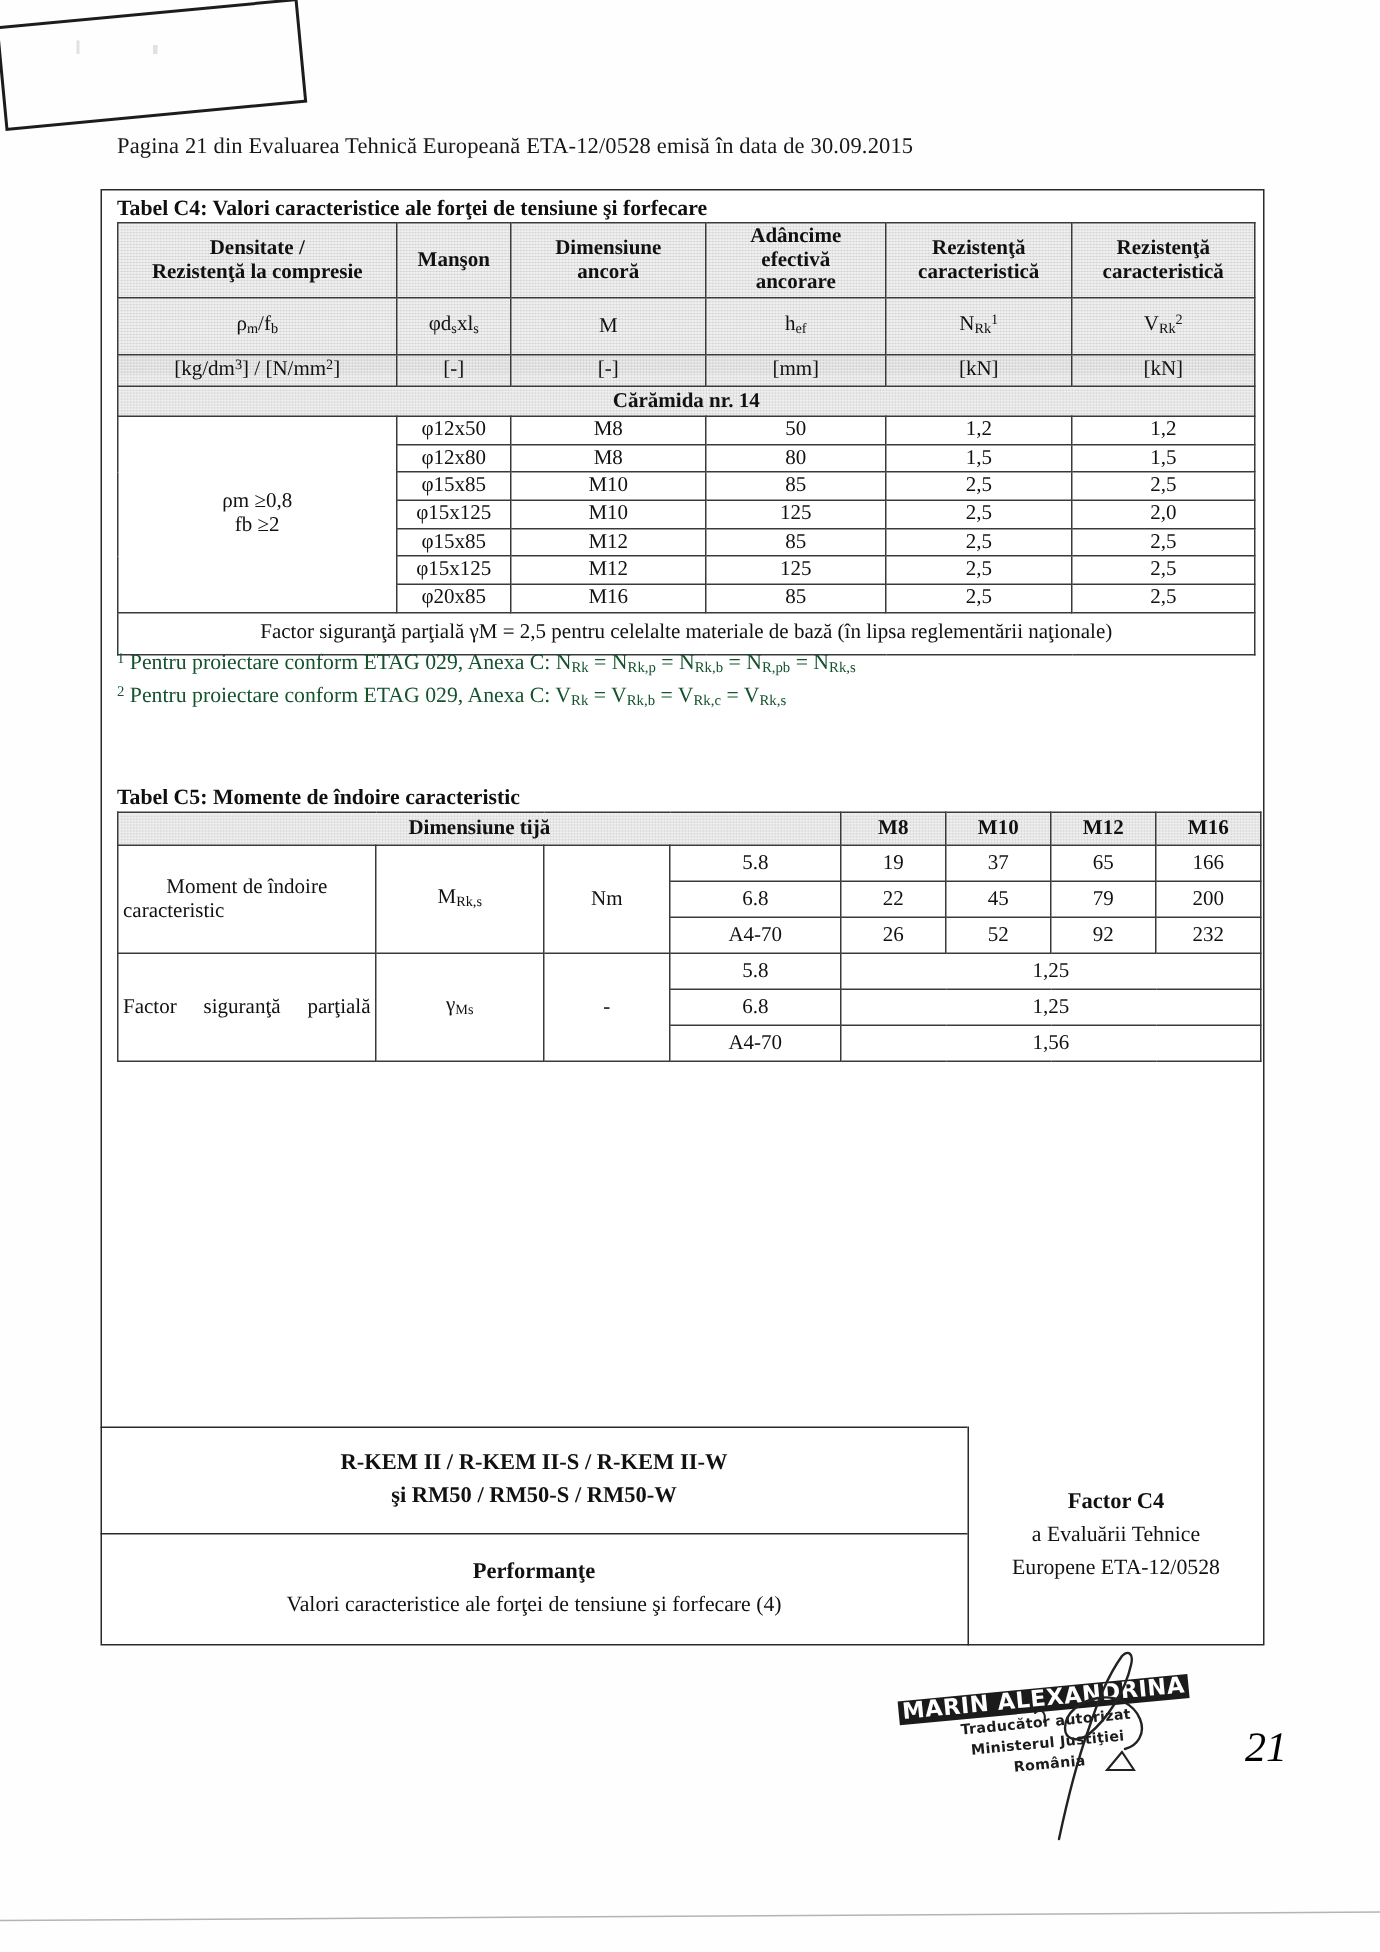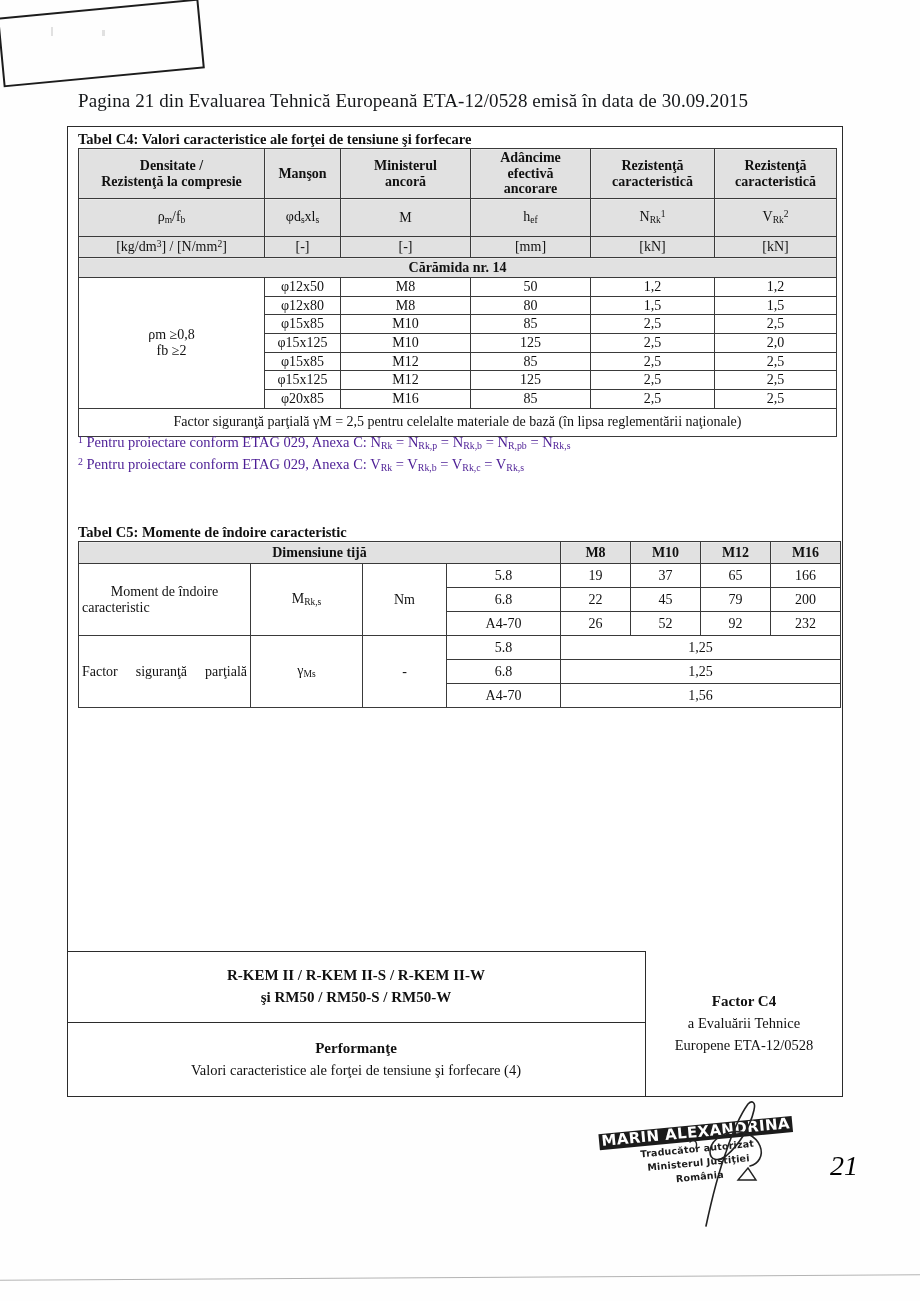--- a/index.html
+++ b/index.html
@@ -8,21 +8,21 @@
     font-family:"Liberation Serif", serif;color:#111;
     -webkit-font-smoothing:antialiased;
   }
   .page{position:absolute;inset:0;background:#fefefe;}
 
   
   .speck{position:absolute;background:#c9c9c9;opacity:.55;}
 
   .header-line{
     position:absolute;left:78px;top:90px;width:760px;
-    font-size:19px;letter-spacing:.1px;white-space:nowrap;color:#15171a;
+    font-size:15px;letter-spacing:.1px;white-space:nowrap;color:#15171a;
   }
 
   
   .frame{
     position:absolute;left:67px;top:126px;width:776px;height:971px;
     border:1.6px solid #2b2b2b;box-sizing:border-box;background:#fff;
   }
 
   .tbl-caption{
     position:absolute;font-weight:bold;font-size:14.5px;color:#101010;white-space:nowrap;
@@ -46,21 +46,21 @@
   td.topal{vertical-align:top;padding-top:3px;}
   td.leftal{text-align:left;padding-left:8px;}
   td.justif{text-align:justify;text-align-last:justify;padding:2px 8px 2px 8px;vertical-align:top;font-size:14.5px;line-height:1.25;}
   sub{font-size:.68em;vertical-align:-.22em;}
   sup{font-size:.68em;vertical-align:.42em;}
 
   .note-row{
     font-size:14.5px;text-align:left;padding:5px 4px 5px 10px;vertical-align:top;
   }
 
-  .footnotes{position:absolute;left:78px;width:760px;font-size:14.5px;line-height:1.5;color:#4c1d95;}
+  .footnotes{position:absolute;left:78px;width:760px;font-size:14.5px;line-height:1.5;color:#14532d;}
 
   
   .idblock{position:absolute;left:67px;top:951px;width:776px;height:146px;box-sizing:border-box;}
   .id-vline{position:absolute;top:0;bottom:0;width:0;border-left:1.4px solid #2b2b2b;}
   .id-hline{position:absolute;left:0;width:578px;height:0;border-top:1.4px solid #2b2b2b;}
   .id-left-top{position:absolute;left:0;top:0;width:578px;height:71px;display:flex;align-items:center;justify-content:center;text-align:center;}
   .id-left-bot{position:absolute;left:0;top:71px;width:578px;height:75px;display:flex;align-items:center;justify-content:center;text-align:center;}
   .id-right{position:absolute;left:578px;top:0;width:198px;height:146px;display:flex;align-items:center;justify-content:center;text-align:center;}
   .b{font-weight:bold;}
   .f15{font-size:15px;line-height:1.45;}
@@ -106,21 +106,21 @@
         <col style="width:122px">
     </colgroup>
     <tbody>
       <tr>
         <td class="shade hdr">
           <span>Densitate /</span><br>
           <span>Rezistenţă la compresie</span>
         </td>
         <td class="shade hdr">Manşon</td>
         <td class="shade hdr">
-          <span>Ministerul</span><br>
+          <span>Dimensiune</span><br>
           <span>ancoră</span>
         </td>
         <td class="shade hdr">
           <span>Adâncime</span><br>
           <span>efectivă</span><br>
           <span>ancorare</span>
         </td>
         <td class="shade hdr">
           <span>Rezistenţă</span><br>
           <span>caracteristică</span>

